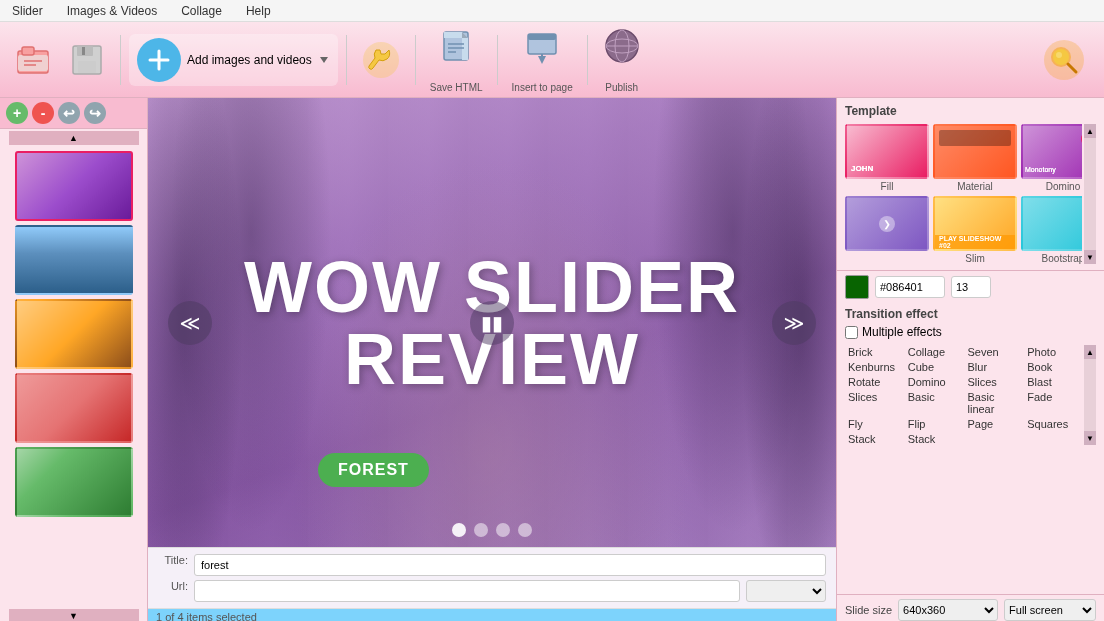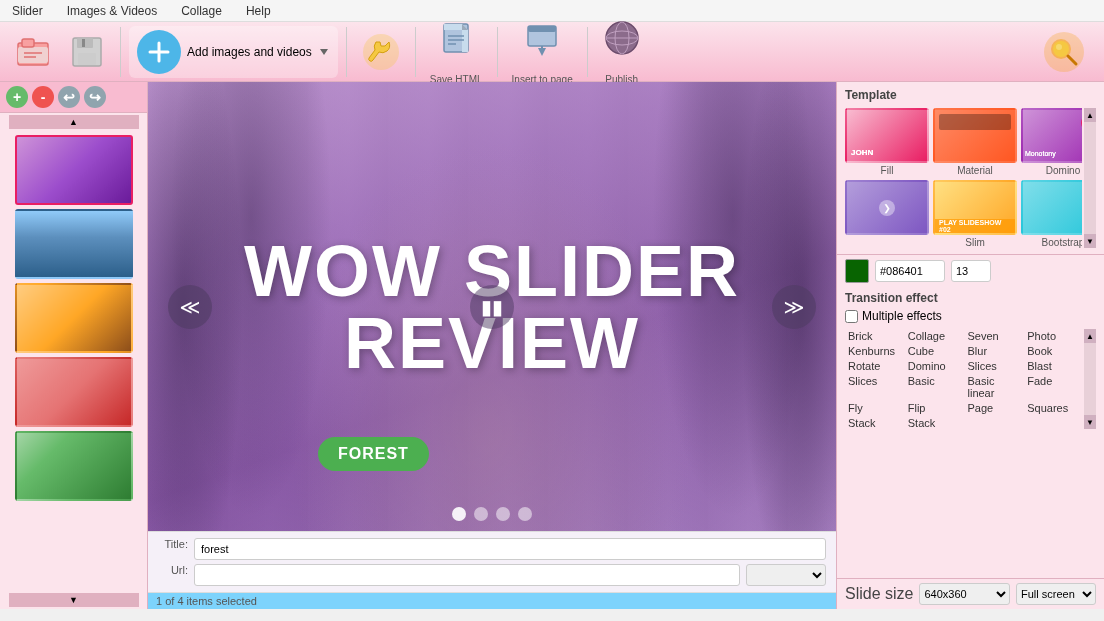--- a/index.html
+++ b/index.html
@@ -22,21 +22,21 @@
       padding: 2px 4px;
     }
 
     
     .toolbar {
       display: flex;
       align-items: center;
       background: linear-gradient(180deg, #fce4ec 0%, #f8bbd0 100%);
       padding: 14px 8px;
       gap: 4px;
-      height: 60px;
+      height: 76px;
       border-bottom: 1px solid #e0b0c0;
     }
     .toolbar-icon-btn {
       display: flex;
       flex-direction: column;
       align-items: center;
       justify-content: center;
       padding: 4px 6px;
       cursor: pointer;
       gap: 16px;
@@ -364,21 +364,21 @@
     }
 
     
     .slide-size-row {
       display: flex;
       align-items: center;
       gap: 6px;
       padding: 4px 8px;
       border-top: 1px solid #e0b0c0;
     }
-    .size-label { font-size: 16px; color: #444; white-space: nowrap; }
+    .size-label { font-size: 11px; color: #444; white-space: nowrap; }
     .size-select {
       width: 100px; height: 22px;
       border: 1px solid #ccc;
       border-radius: 3px;
       font-size: 11px;
     }
     .fullscreen-select {
       flex: 1; height: 22px;
       border: 1px solid #ccc;
       border-radius: 3px;

